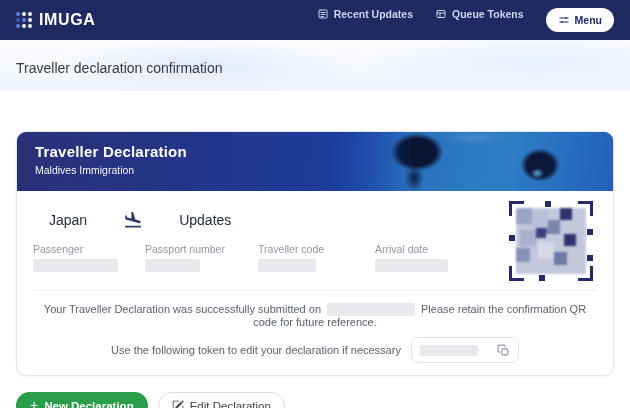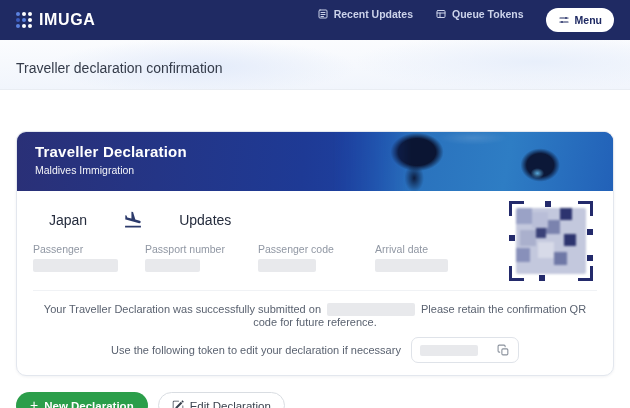--- a/index.html
+++ b/index.html
@@ -197,21 +197,21 @@
         <div class="fields">
           <div class="field">
             <div class="field-label">Passenger</div>
             <span class="redacted field-value"></span>
           </div>
           <div class="field">
             <div class="field-label">Passport number</div>
             <span class="redacted field-value"></span>
           </div>
           <div class="field">
-            <div class="field-label">Passenger code</div>
+            <div class="field-label">Traveller code</div>
             <span class="redacted field-value"></span>
           </div>
           <div class="field">
             <div class="field-label">Arrival date</div>
             <span class="redacted field-value"></span>
           </div>
         </div>
 
         <div class="confirm-line">
           <span>Your Traveller Declaration was successfully submitted on</span><span class="redacted redacted-date"></span><span>Please retain the confirmation QR code for future reference.</span>

